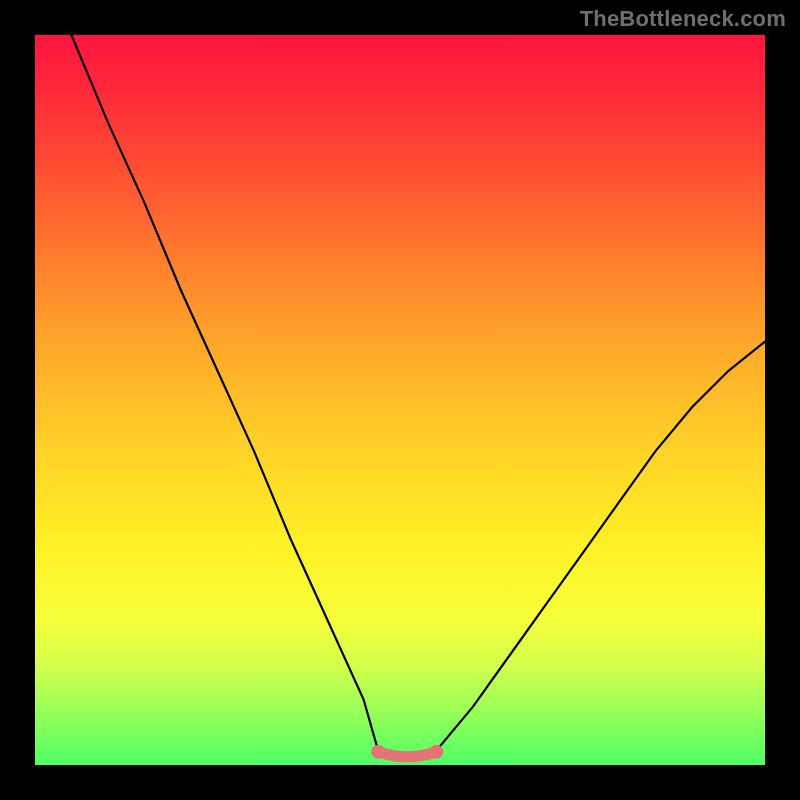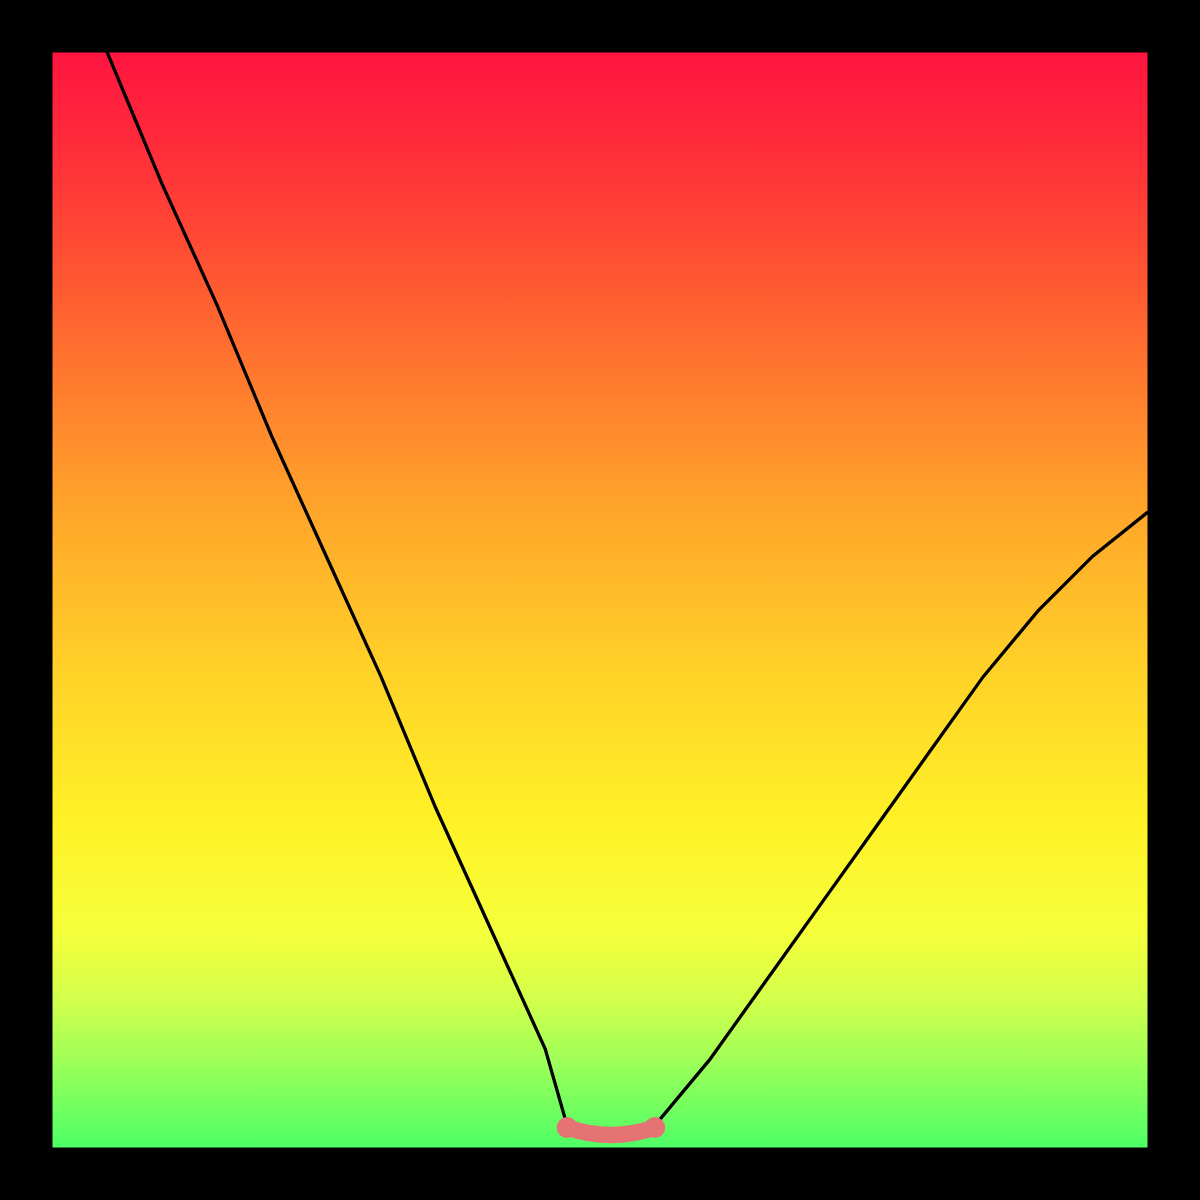--- a/index.html
+++ b/index.html
@@ -53,20 +53,21 @@
     position: absolute;
     left: 0; top: 0;
     width: 730px; height: 730px;
     overflow: visible;
   }
 </style>
 </head>
 <body>
 
 <div class="frame">
+  <div class="watermark">TheBottleneck.com</div>
 
   <div class="plot">
     <svg class="curve" viewBox="0 0 730 730">
       <path id="main-curve" fill="none" stroke="#000" stroke-width="2.2" stroke-linecap="round" d="M36.5 0.0 L73.0 87.6 L109.5 167.9 L146.0 255.5 L182.5 335.8 L219.0 416.1 L255.5 503.7 L292.0 584.0 L328.5 664.3 L343.1 715.4 L365.0 722.7 L386.9 722.7 L401.5 715.4 L438.0 671.6 L474.5 620.5 L511.0 569.4 L547.5 518.3 L584.0 467.2 L620.5 416.1 L657.0 372.3 L693.5 335.8 L730.0 306.6"></path>
       <path id="highlight-seg" fill="none" stroke="#e57373" stroke-width="11" stroke-linecap="round" d="M 343.09999999999997 716.7 Q 372.3 726.7 401.50000000000006 716.7"></path>
       <circle id="hl-dot-l" r="7" fill="#e57373" cx="343.09999999999997" cy="716.7"></circle>
       <circle id="hl-dot-r" r="7" fill="#e57373" cx="401.50000000000006" cy="716.7"></circle>
     </svg>
   </div>
 </div>

